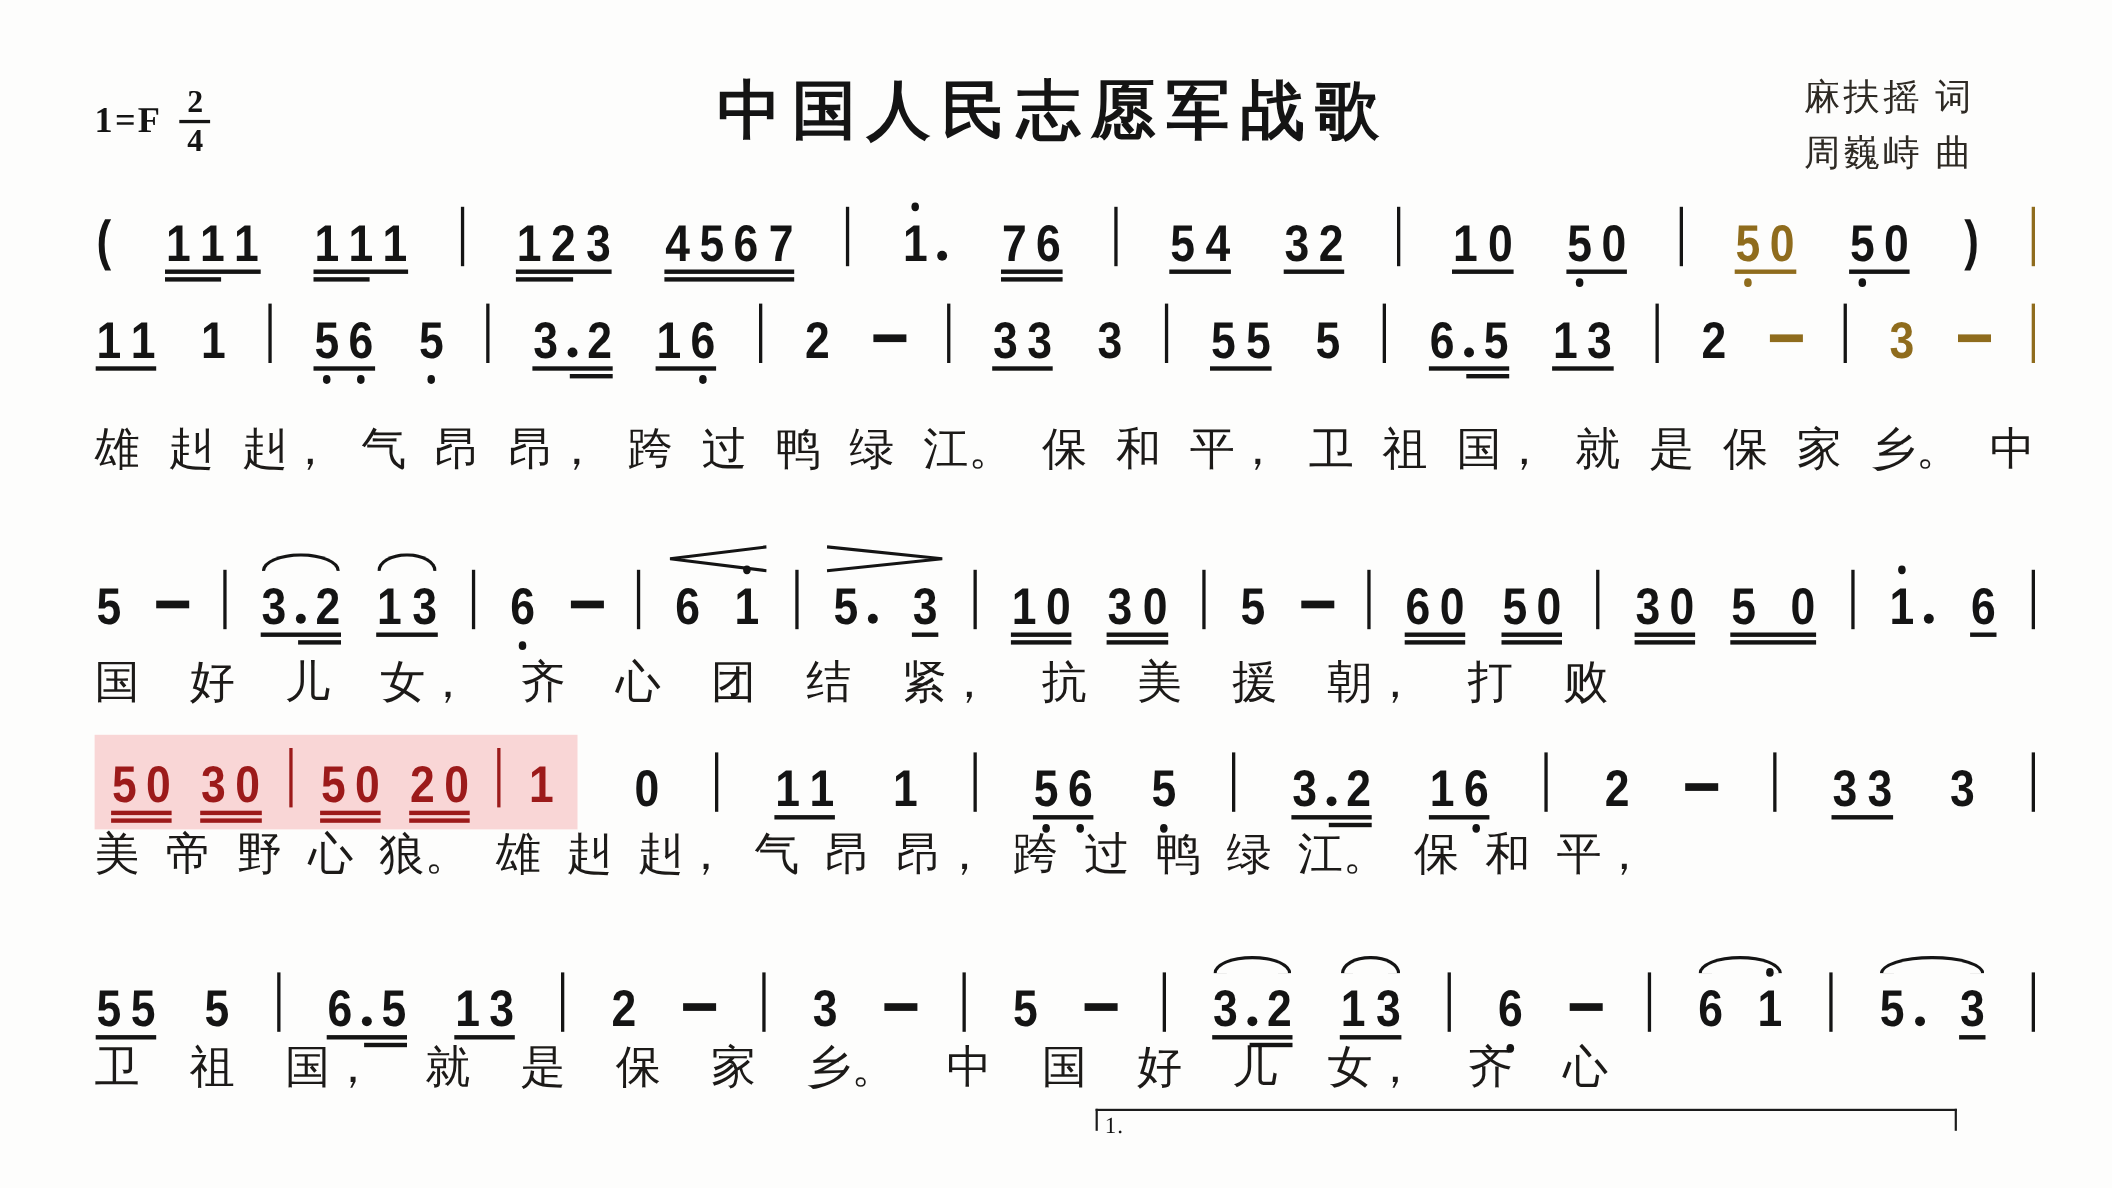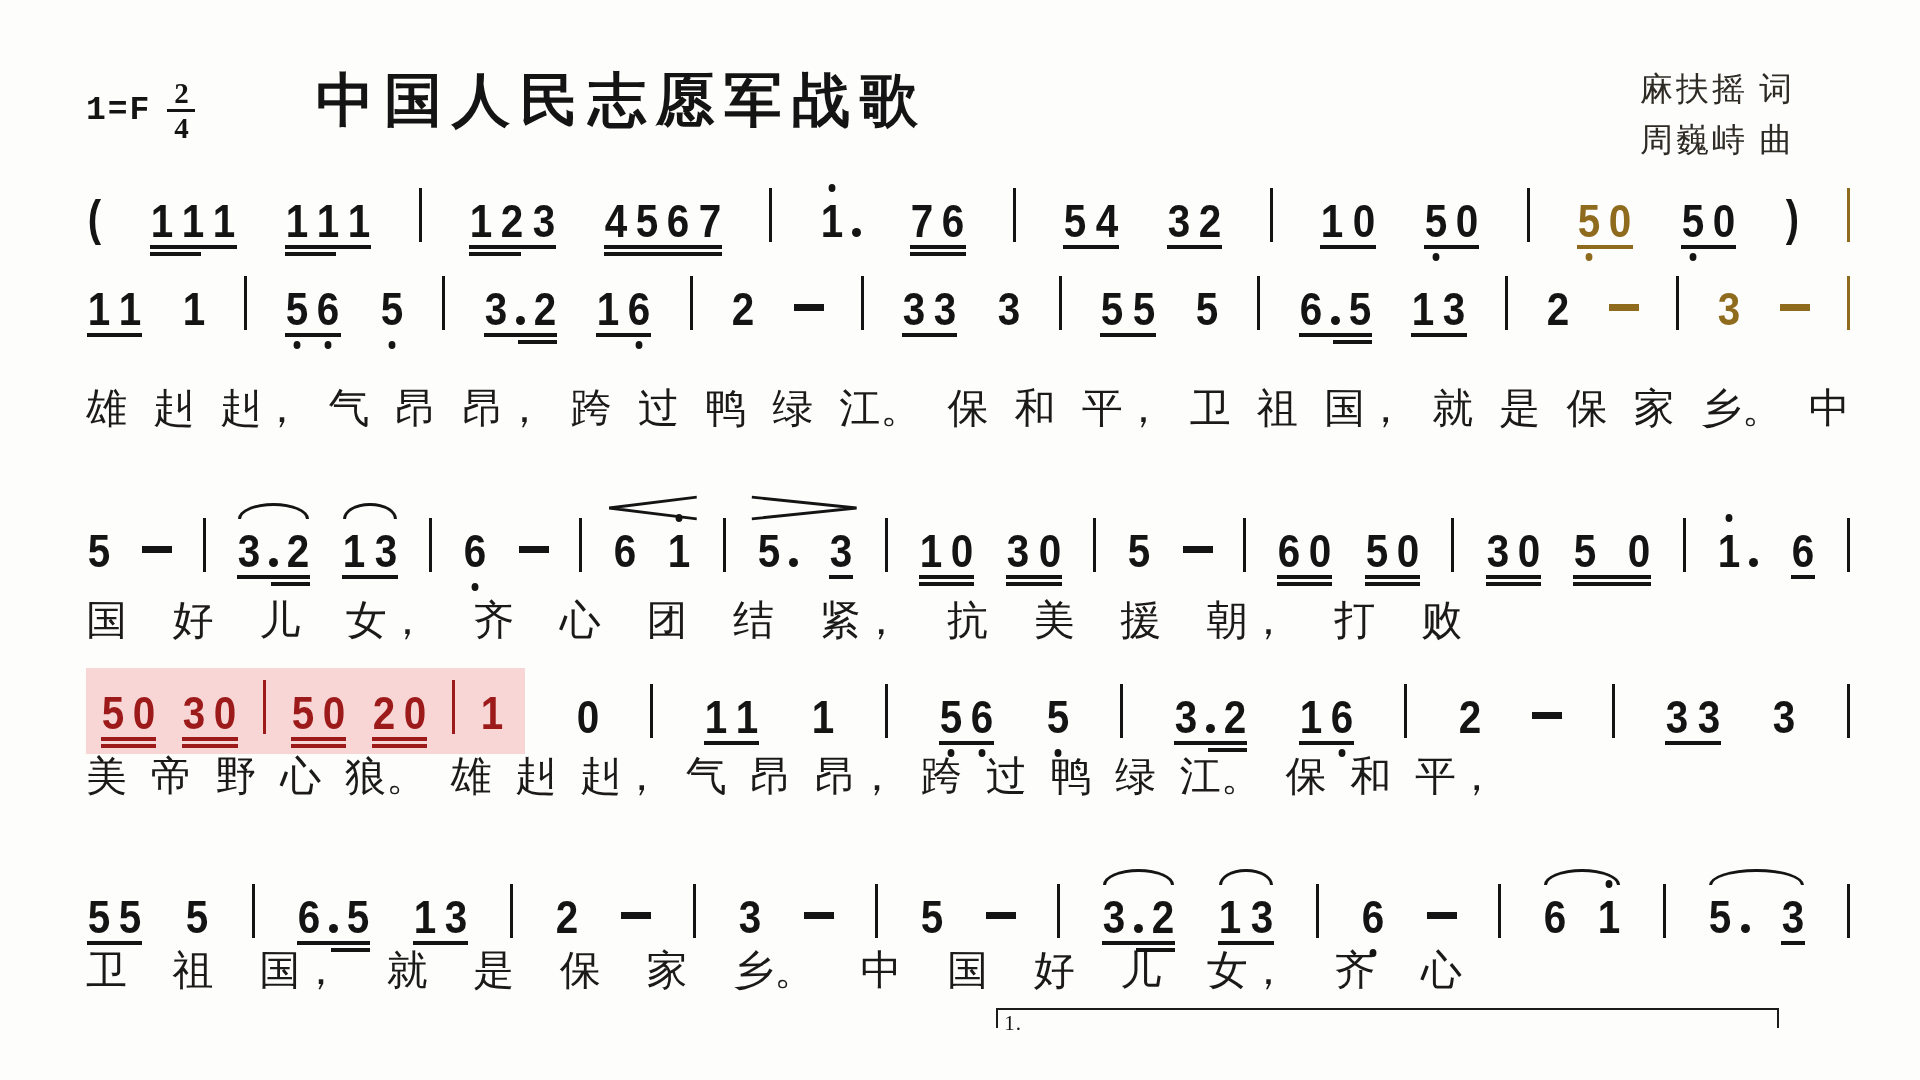--- a/index.html
+++ b/index.html
@@ -1,25 +1,25 @@
 <!DOCTYPE html>
 <html style="--hl-bg: #f9d6d6; --hl-tx: #9c1a1a; --wm-tx: #8f6c1d;"><head>
 <meta charset="utf-8">
 <style>
   html,body{margin:0;padding:0;width:1920px;height:1080px;overflow:hidden;
     background:#fdfdfc;font-family:"Liberation Sans",sans-serif;color:#141414;}
   .sheet{position:absolute;inset:0;padding:0 70px 0 86px;}
   
   .hdr{display:flex;align-items:flex-start;margin-top:56px;height:96px;}
   .keysig{width:230px;display:flex;align-items:center;margin-top:22px;}
-  .key{font-size:33px;font-weight:600;letter-spacing:2px;font-family:Liberation Mono, monospace;}
+  .key{font-size:33px;font-weight:600;letter-spacing:2px;font-family:Liberation Serif, serif;}
   .frac{display:inline-flex;flex-direction:column;align-items:center;margin-left:16px;}
   .frac span{font-size:29px;font-weight:700;line-height:1.05;font-family:"Liberation Serif",serif;}
   .frac i{width:28px;height:3px;background:#141414;margin:1px 0;}
-  .title{flex:1;text-align:left;font-family:"Liberation Serif","DejaVu Serif",serif;
+  .title{flex:1;text-align:center;font-family:"Liberation Serif","DejaVu Serif",serif;
     font-size:58px;font-weight:700;letter-spacing:10px;margin-top:6px;}
   .credits{width:250px;text-align:left;font-family:"Liberation Serif","DejaVu Serif",serif;
     font-size:33px;color:#2e2a24;line-height:1.55;letter-spacing:3px;margin-top:8px;padding-left:40px;box-sizing:border-box;}
   
   .nrow{display:flex;justify-content:space-between;align-items:flex-end;position:relative;height:64px;}
   .nrow *{box-sizing:border-box;}
   .grp{position:relative;display:inline-flex;align-items:flex-end;gap:5px;}
   .ch{display:inline-block;font-size:47px;font-weight:700;line-height:.92;
     transform:scaleX(.86);position:relative;}
   .hi,.lo{position:absolute;left:50%;transform:translateX(-50%);width:8px;height:8px;

